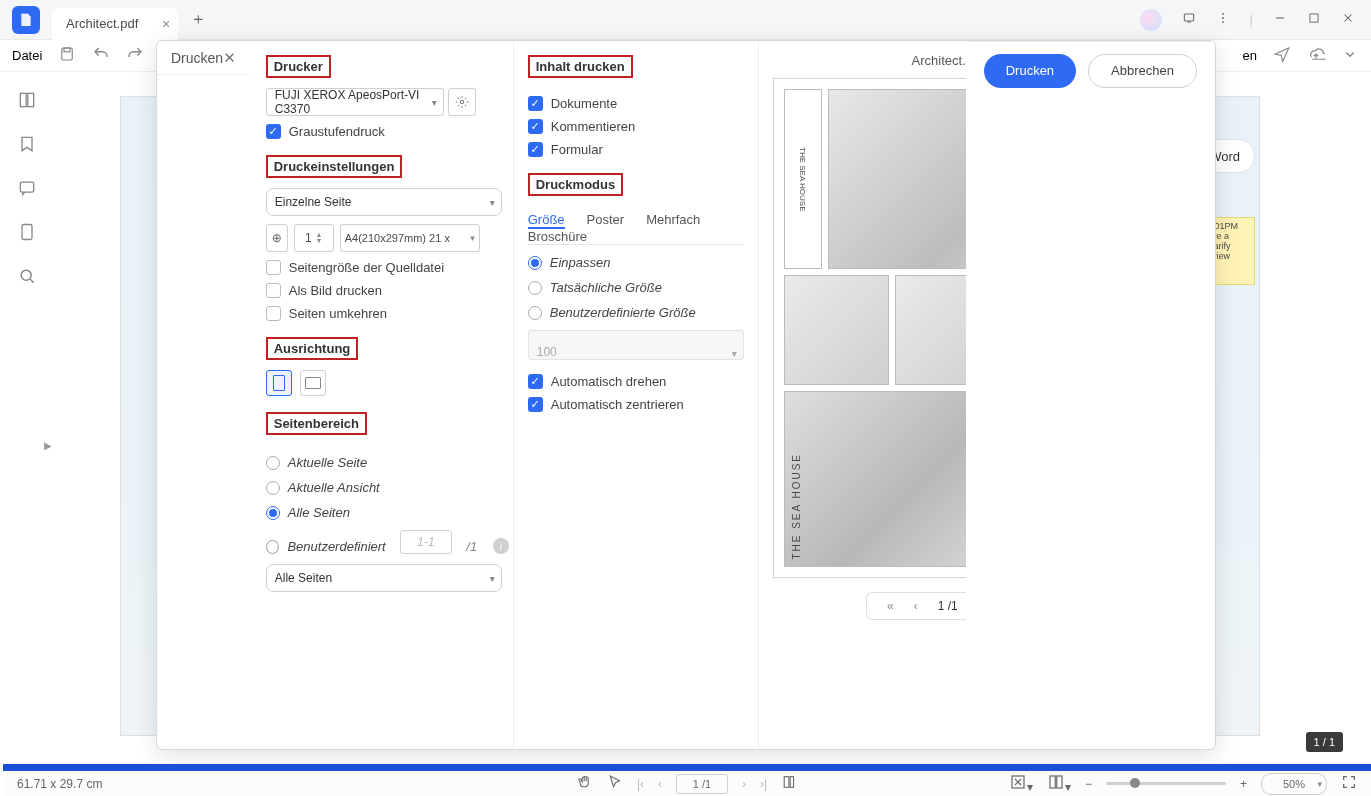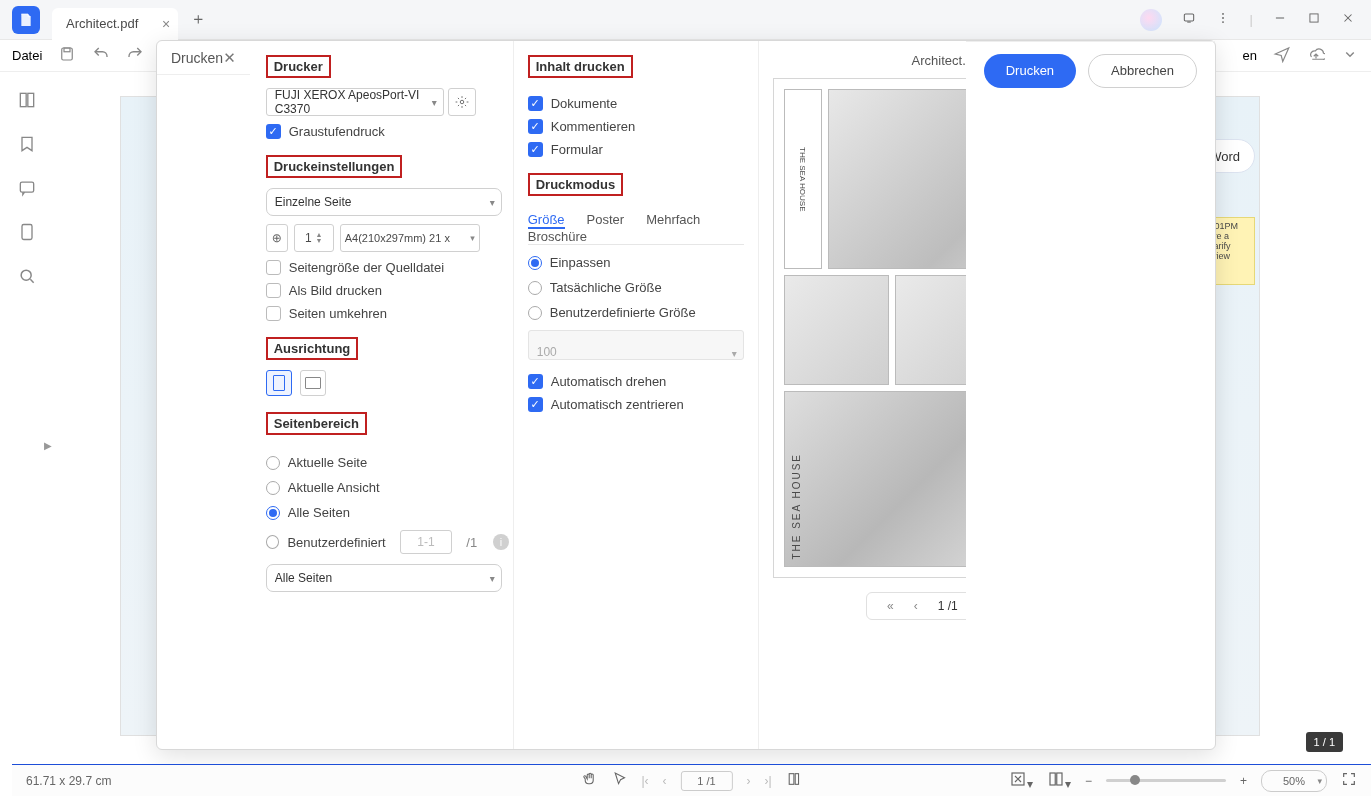--- a/index.html
+++ b/index.html
@@ -52,21 +52,21 @@
 .select.wide { width: 236px; border-radius: 7px; }
 .iconbtn { width: 28px; height: 28px; border: 1px solid #d0d0d0; border-radius: 3px; display: inline-flex; align-items: center; justify-content: center; cursor: pointer; margin-left: 4px; }
 .iconbtn svg { width: 14px; height: 14px; color: #666; }
 
 .chk-row { display: flex; align-items: center; gap: 8px; margin-top: 8px; font-size: 13px; color: #444; }
 .chk { width: 15px; height: 15px; border-radius: 3px; background: #2e6af3; display: inline-flex; align-items: center; justify-content: center; }
 .chk::after { content: "✓"; color: #fff; font-size: 11px; }
 .chk.empty { background: #fff; border: 1px solid #bbb; }
 .chk.empty::after { content: ""; }
 
-.radio-row { display: flex; align-items: center; gap: 8px; margin-top: 10px; font-size: 13px; color: #444; }
+.radio-row { display: flex; align-items: flex-end; gap: 8px; margin-top: 10px; font-size: 13px; color: #444; font-style: italic; }
 .radio { width: 14px; height: 14px; border: 1.5px solid #aaa; border-radius: 50%; display: inline-block; position: relative; }
 .radio.on { border-color: #2e6af3; }
 .radio.on::after { content: ""; position: absolute; inset: 2px; background: #2e6af3; border-radius: 50%; }
 
 .copies-row { display: flex; align-items: center; gap: 6px; margin-top: 8px; }
 .tinybtn { width: 22px; height: 28px; border: 1px solid #d0d0d0; border-radius: 3px; display: inline-flex; align-items: center; justify-content: center; font-size: 12px; color: #666; }
 .numinput { width: 40px; height: 28px; border: 1px solid #d0d0d0; border-radius: 3px; text-align: center; font-size: 12px; display: inline-flex; align-items: center; justify-content: center; gap: 4px; }
 .numinput .ud { display: flex; flex-direction: column; font-size: 7px; color: #888; line-height: 6px; }
 .paper { width: 140px; height: 28px; border: 1px solid #d0d0d0; border-radius: 3px; font-size: 11px; display: inline-flex; align-items: center; padding: 0 4px; position: relative; }
 .paper::after { content: "▾"; position: absolute; right: 4px; color: #888; font-size: 9px; }
@@ -102,21 +102,21 @@
 .pv-info div { flex:1; border-bottom: 1px solid #ccc; font-size: 7px; padding: 2px; }
 
 .pager { margin-top: 14px; display: flex; align-items: center; gap: 20px; border: 1px solid #e0e0e0; border-radius: 6px; padding: 6px 20px; font-size: 12px; color: #888; }
 .pager .pg-c { color: #333; }
 
 .btn { height: 34px; padding: 0 22px; border-radius: 18px; font-size: 13px; cursor: pointer; display: inline-flex; align-items: center; }
 .btn.primary { background: #2e6af3; color: #fff; }
 .btn.sec { border: 1px solid #d0d0d0; color: #444; }
 
 
-.statusbar { position: absolute; left: 12px; right: 0; bottom: 0; height: 32px; display: flex; align-items: center; padding: 0 14px; font-size: 12px; color: #666; border-top: 1px solid #1d4ed8; background: #fcfcfc; }
+.statusbar { position: absolute; left: 3px; right: 0; bottom: 0; height: 32px; display: flex; align-items: center; padding: 0 14px; font-size: 12px; color: #666; border-top: 7px solid #1d4ed8; background: #fcfcfc; }
 .statusbar .mid { position: absolute; left: 50%; transform: translateX(-50%); display: flex; align-items: center; gap: 14px; }
 .statusbar .pg-in { width: 52px; height: 20px; border: 1px solid #ccc; border-radius: 3px; display: inline-flex; align-items: center; justify-content: center; font-size: 11px; }
 .statusbar .right { margin-left: auto; display: flex; align-items: center; gap: 14px; }
 .zoomslider { width: 120px; height: 3px; background: #d0d0d0; position: relative; border-radius: 2px; }
 .zoomslider .th { position: absolute; top: -4px; left: 20%; width: 10px; height: 10px; border-radius: 50%; background: #888; }
 .zoombox { width: 66px; height: 22px; border: 1px solid #ccc; border-radius: 10px; display: inline-flex; align-items: center; justify-content: center; font-size: 11px; position: relative; }
 .zoombox::after { content:"▾"; position:absolute; right:4px; font-size:9px; color:#888; }
 
 .pagebadge { position: absolute; right: 28px; bottom: 44px; background: #3a3a3a; color: #fff; font-size: 11px; padding: 4px 8px; border-radius: 3px; }
 

